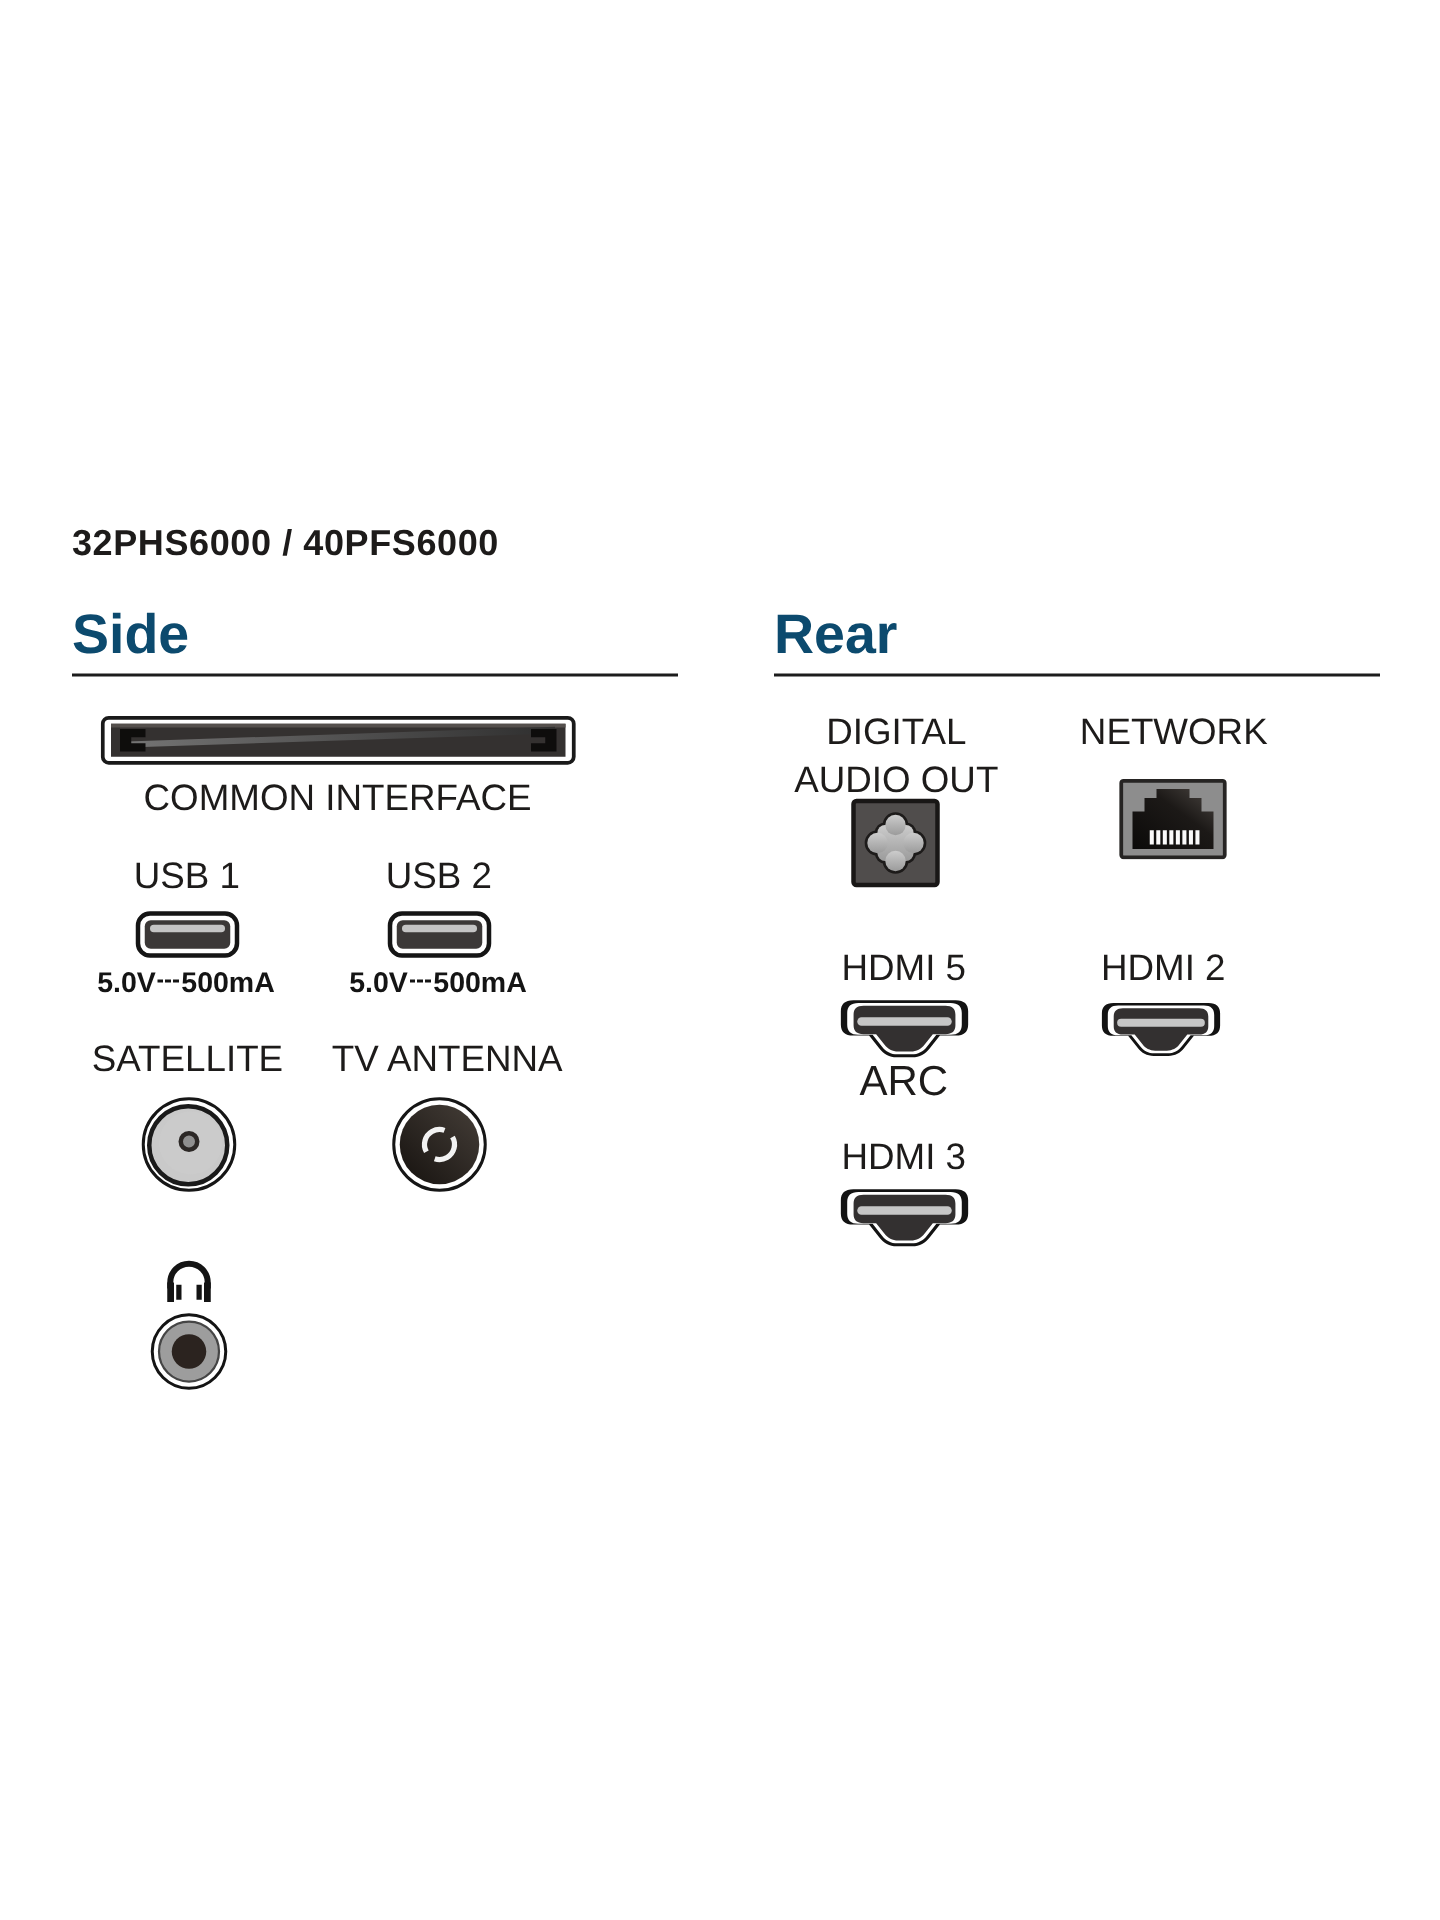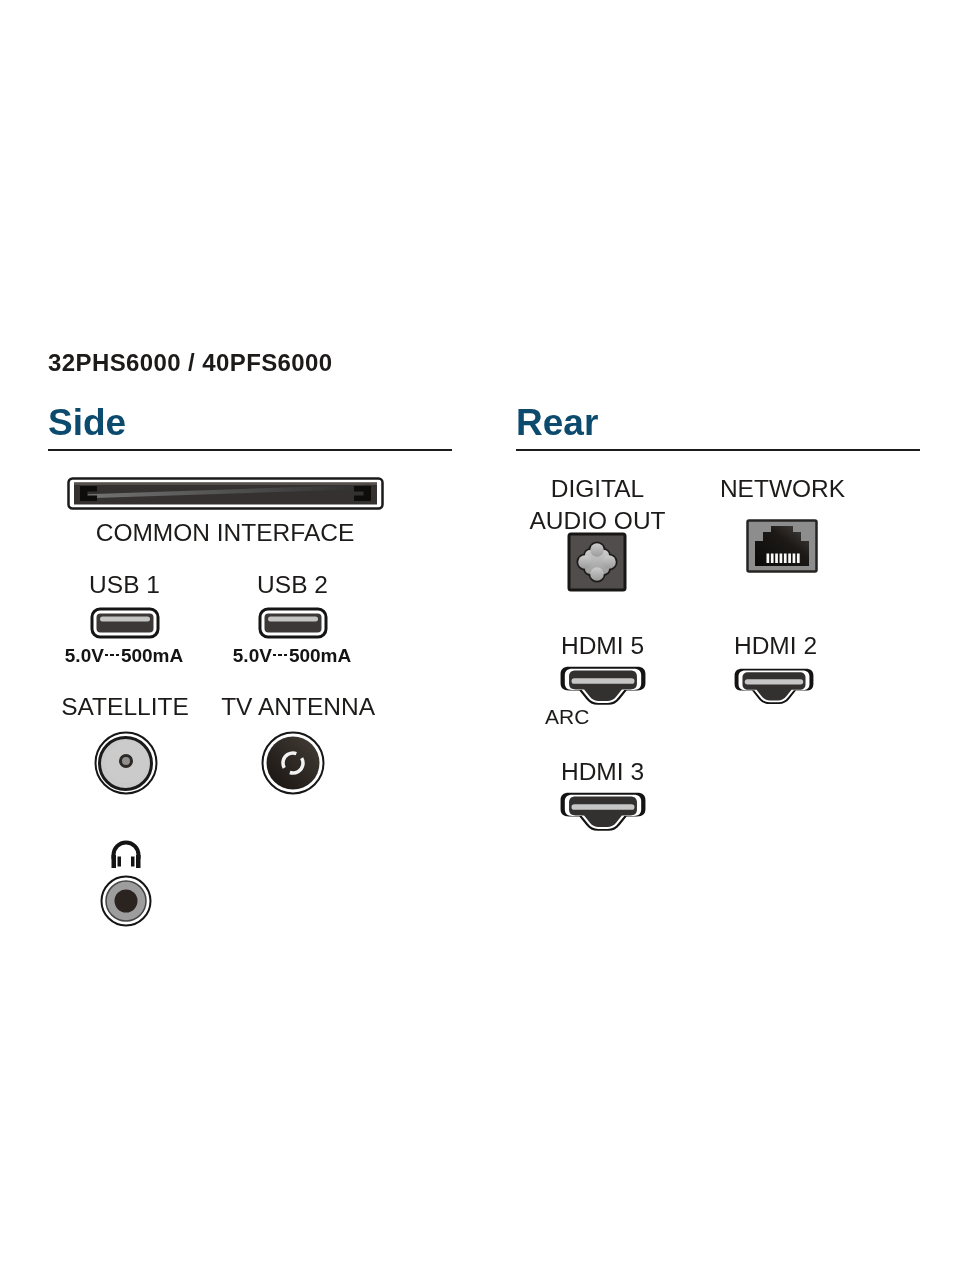--- a/index.html
+++ b/index.html
@@ -5,21 +5,21 @@
   html,body{margin:0;padding:0;background:#ffffff;}
   .canvas{
     position:relative;width:960px;height:1280px;background:#ffffff;overflow:hidden;
     font-family:"Liberation Sans","DejaVu Sans",sans-serif;color:#1d1b1a;
   }
   .abs{position:absolute;}
   .model-title{font-size:24px;font-weight:bold;letter-spacing:.4px;color:#1d1b1a;}
   .section-heading{font-size:37px;font-weight:700;color:#0c4a6e;}
   .section-rule{height:2px;background:#1c1c1c;}
   .port-label{font-size:24.5px;font-weight:400;color:#1d1b1a;text-align:center;}
-  .port-sublabel{font-size:21px;font-weight:400;color:#1d1b1a;}
+  .port-sublabel{font-size:28px;font-weight:400;color:#1d1b1a;text-align:center;}
   .usb-spec{font-size:19px;font-weight:bold;color:#141414;text-align:center;white-space:nowrap;}
   .two-line{line-height:32px;}
   .dc{display:inline-block;width:15px;vertical-align:middle;margin:0 1px 4px 1px;}
   .dc .solid{height:2.5px;background:#141414;margin-bottom:2.5px;}
   .dc .dash{height:2.5px;background:repeating-linear-gradient(90deg,#141414 0 3.4px,transparent 3.4px 5.3px);}
   svg{display:block;}
 </style>
 </head>
 <body>
 

